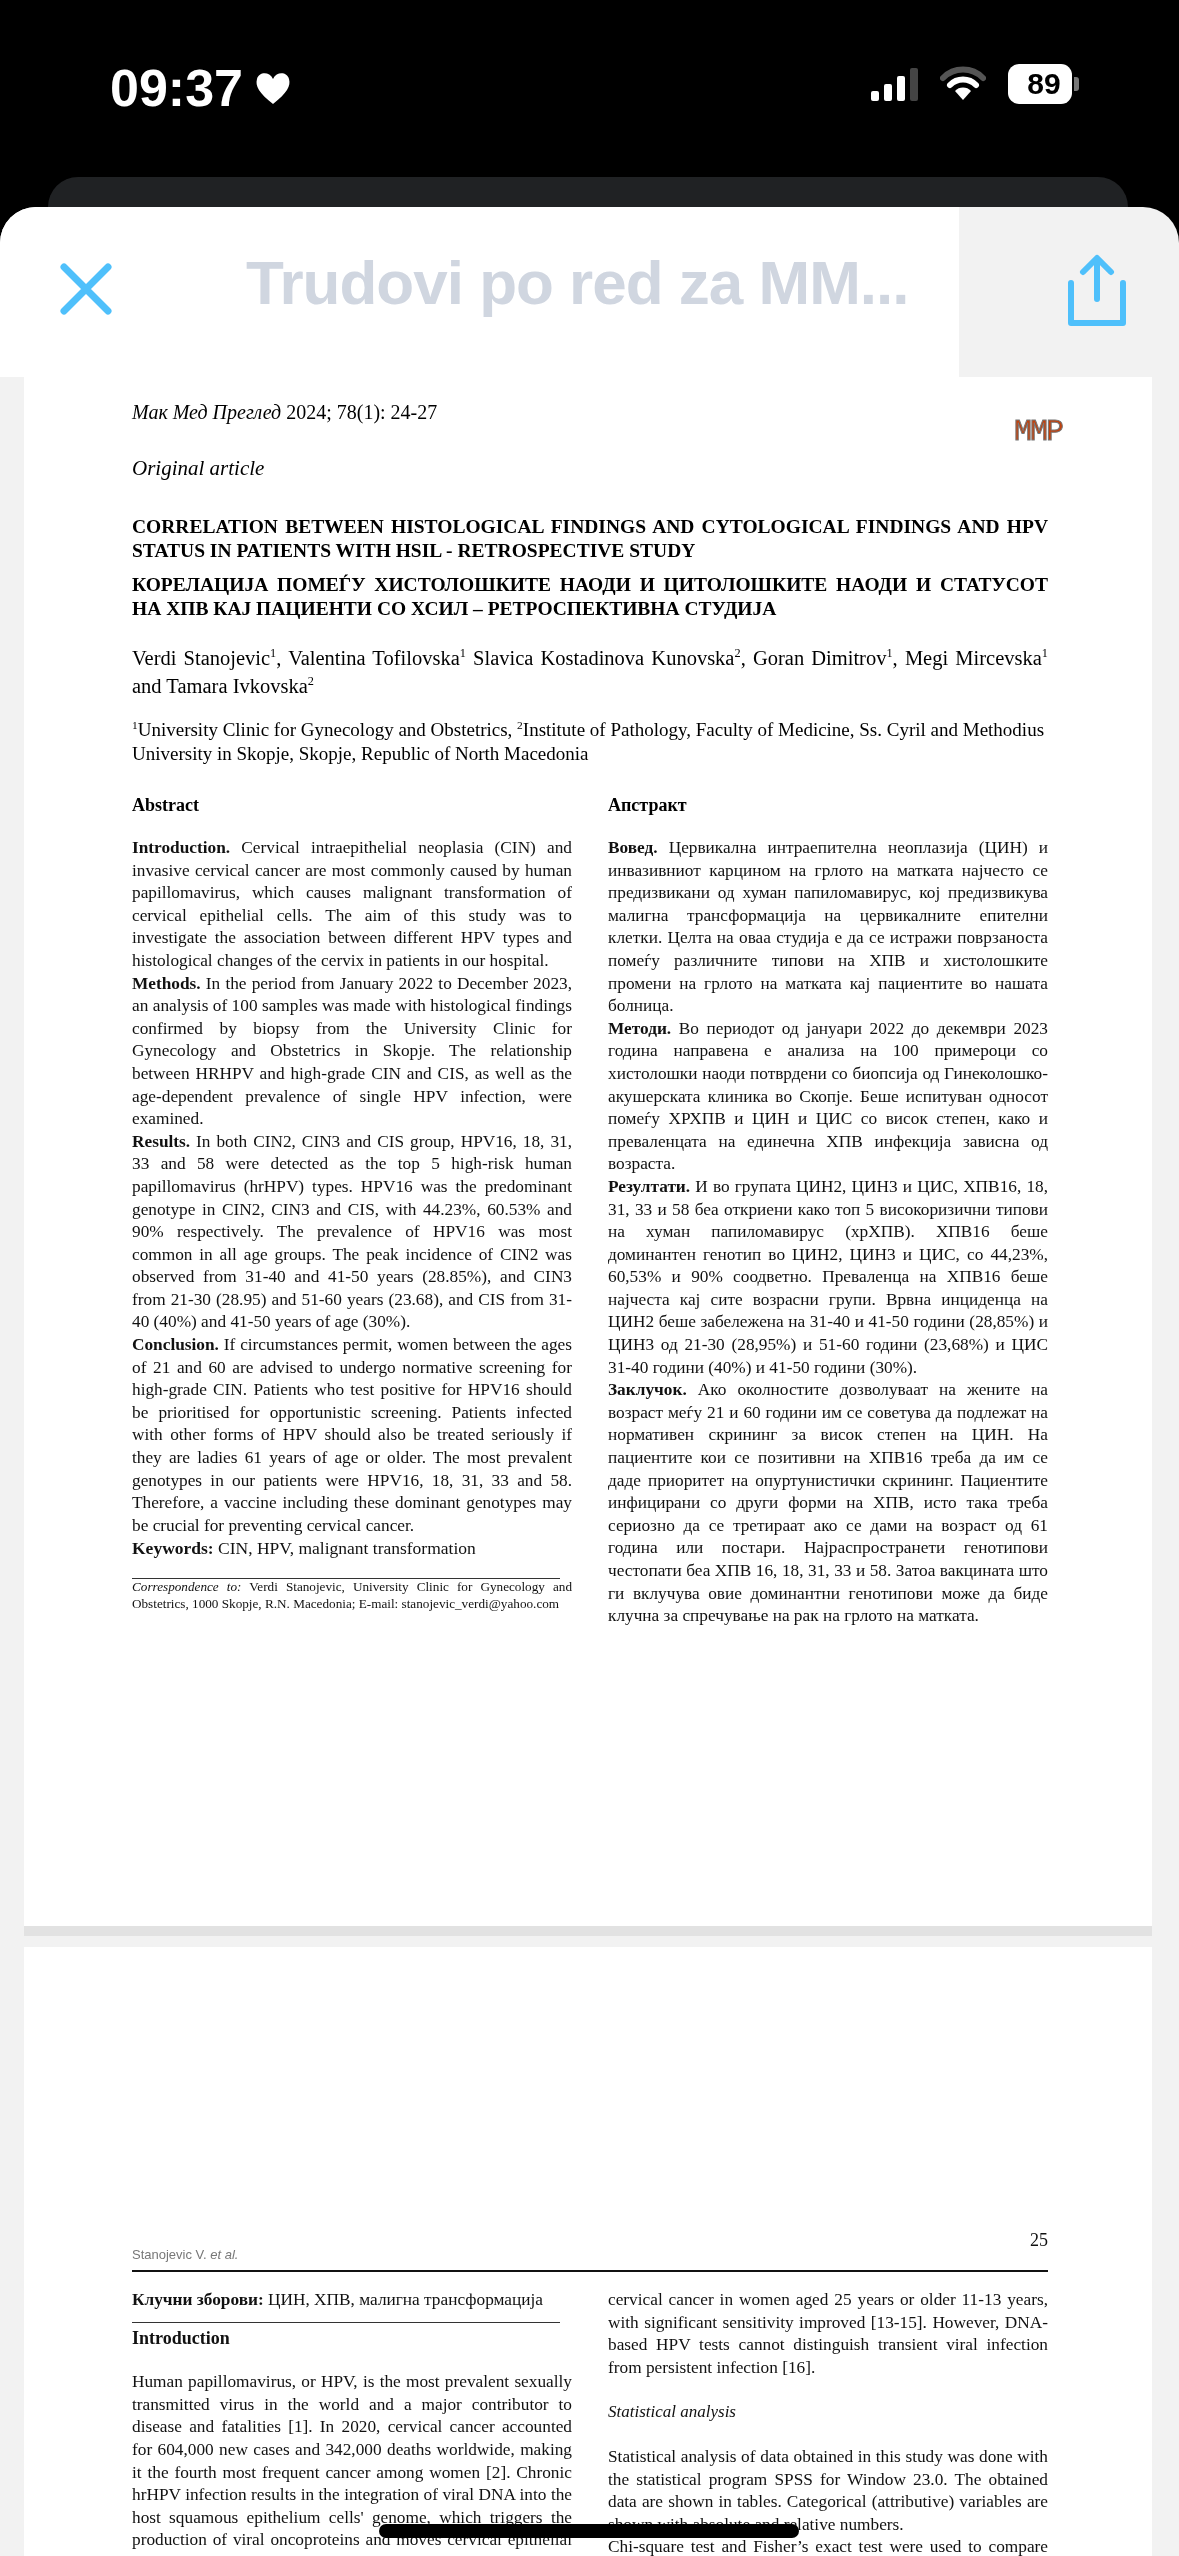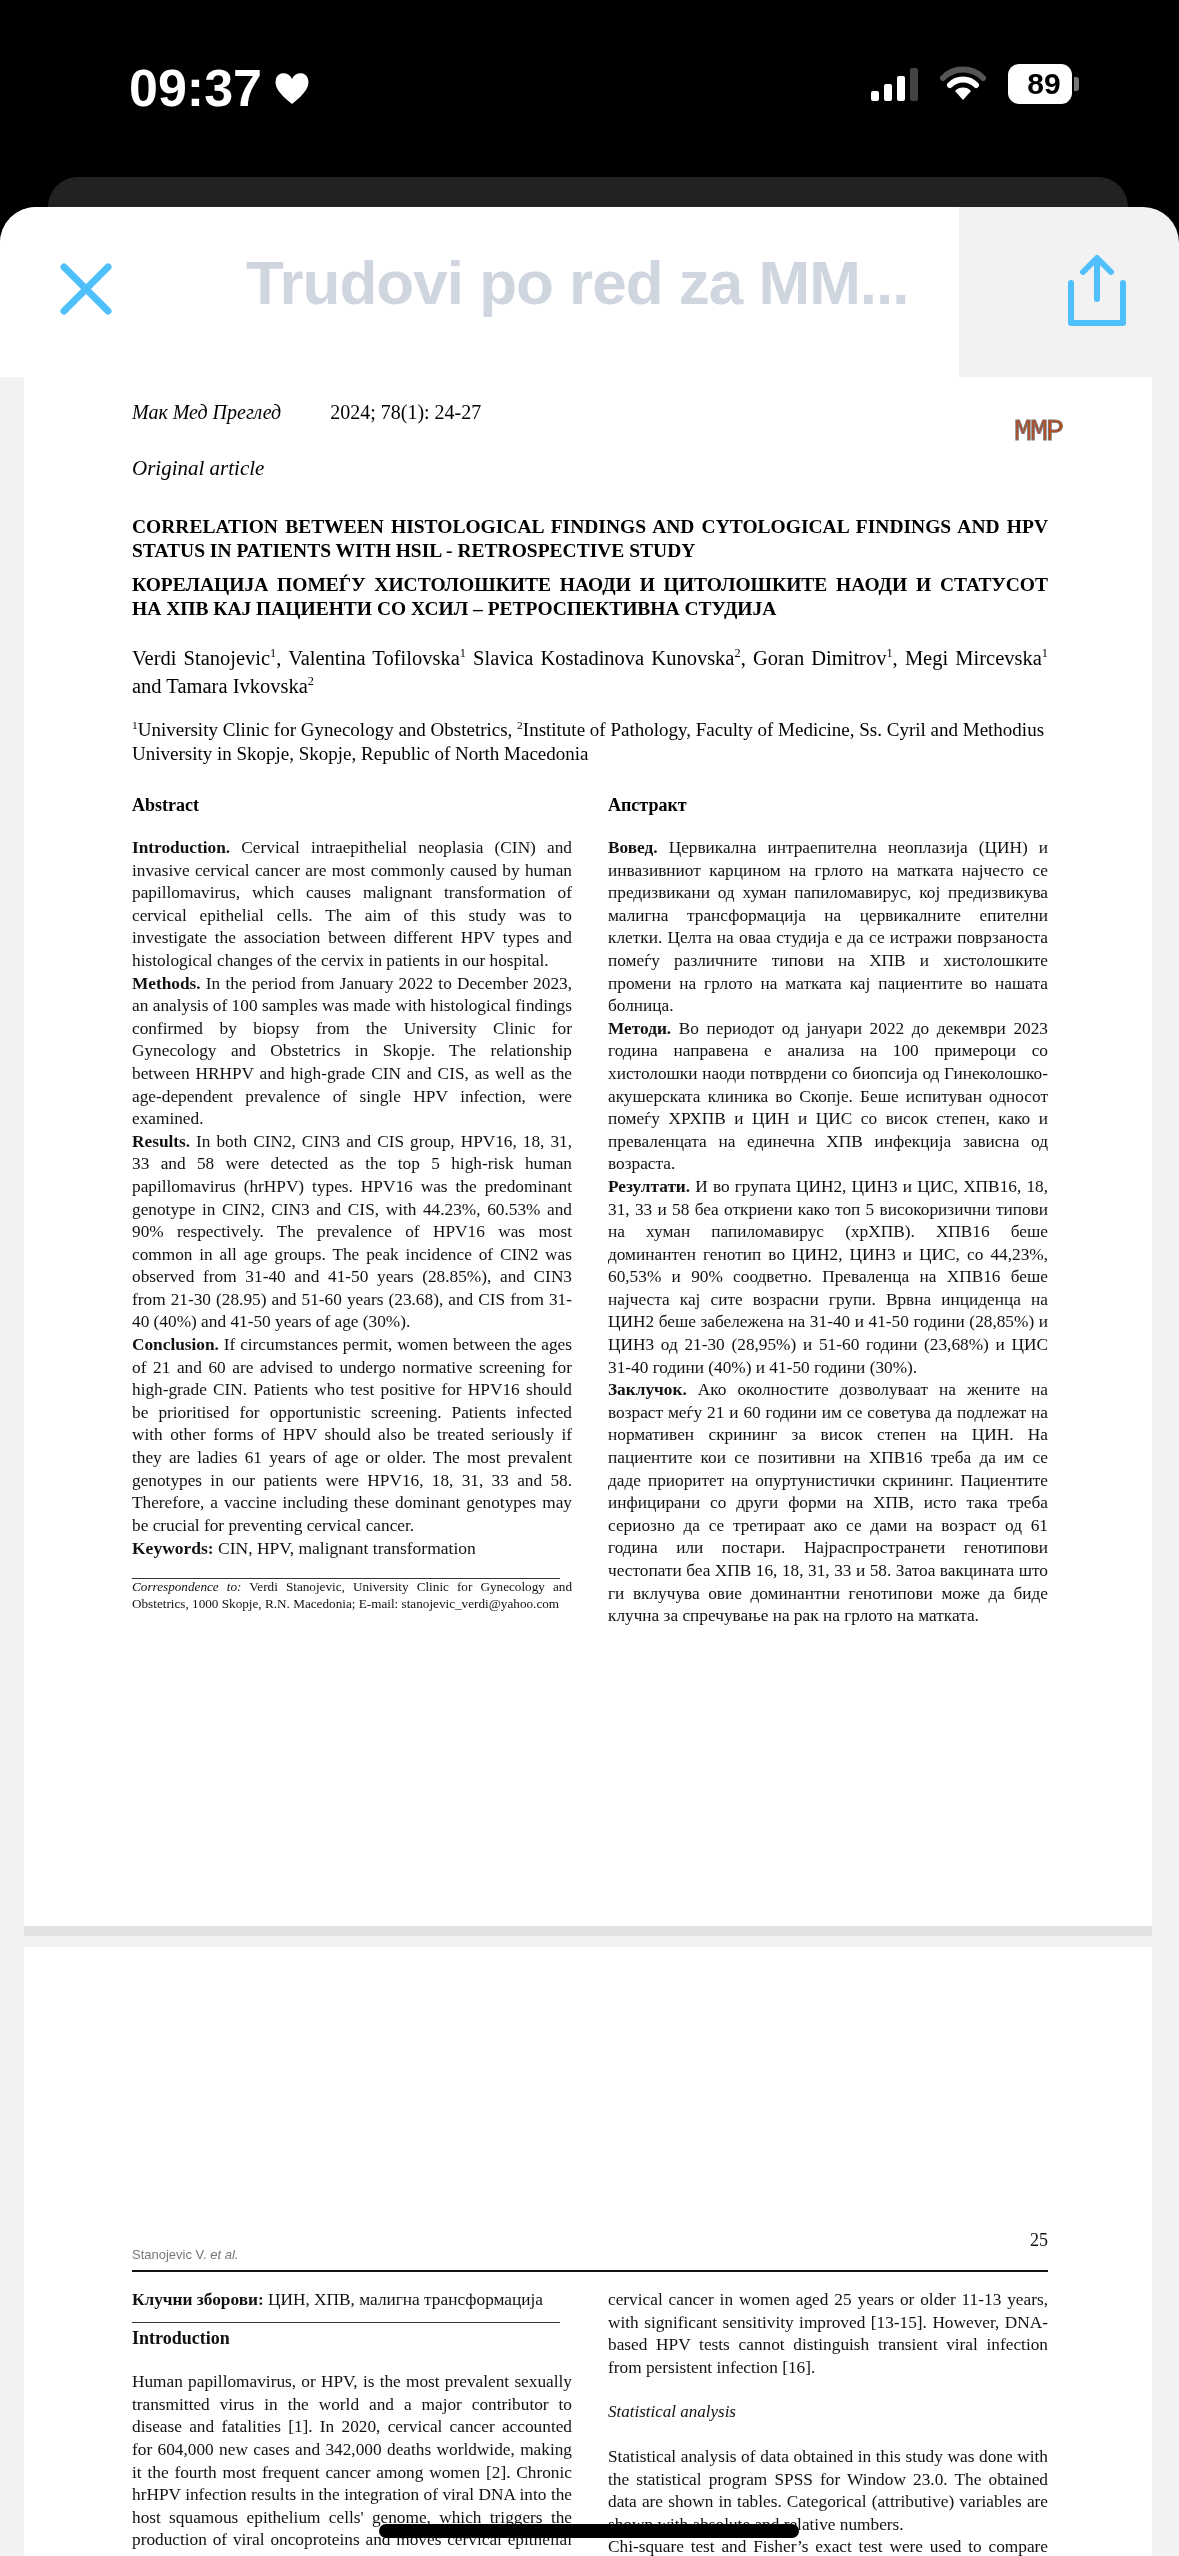--- a/index.html
+++ b/index.html
@@ -1,21 +1,21 @@
 <!DOCTYPE html>
 <html><head>
 <meta charset="utf-8">
 <style>
   * { box-sizing: border-box; margin: 0; padding: 0; }
   html, body { width: 1179px; height: 2556px; overflow: hidden; background: #000; }
   body { position: relative; font-family: "Liberation Serif", serif; }
 
   
   .status-bar { position: absolute; left: 0; top: 0; width: 1179px; height: 170px; background: #000; color: #fff; }
-  .status-time { position: absolute; left: 110px; top: 58px; font-family: "Liberation Sans", sans-serif; font-weight: 700; font-size: 52px; letter-spacing: 0px; display: flex; align-items: center; gap: 10px; margin-left: 19px; }
+  .status-time { position: absolute; left: 110px; top: 58px; font-family: "Liberation Sans", sans-serif; font-weight: 700; font-size: 52px; letter-spacing: 0px; display: flex; align-items: center; gap: 10px; }
   .heart-icon { width: 40px; height: 40px; display: inline-block; }
   .status-right { position: absolute; right: 100px; top: 64px; display: flex; align-items: center; gap: 22px; }
   .signal-icon { display: flex; align-items: flex-end; gap: 5px; height: 34px; }
   .signal-icon span { display: block; width: 8px; background: #fff; border-radius: 2px; }
   .signal-icon span.dim { background: #444; }
   .battery { display: flex; align-items: center; }
   .battery-body { width: 64px; height: 40px; border-radius: 11px; background: #fff; color: #000; font-family: "Liberation Sans", sans-serif; font-weight: 700; font-size: 30px; display: flex; align-items: center; justify-content: center; padding-left: 8px; }
   .battery-nub { width: 5px; height: 14px; background: #777; border-radius: 0 3px 3px 0; margin-left: 2px; }
 
   
@@ -27,21 +27,21 @@
   .close-btn { position: absolute; left: 56px; top: 52px; width: 60px; height: 60px; cursor: pointer; }
   .nav-title { position: absolute; left: 246px; top: 40px; font-family: "Liberation Sans", sans-serif; font-weight: 700; font-size: 62px; color: #d0d6e0; white-space: nowrap; letter-spacing: -1px; }
   .share-btn { position: absolute; left: 1066px; top: 46px; width: 62px; height: 76px; cursor: pointer; }
 
   
   .pdf-page { position: absolute; left: 24px; width: 1128px; background: #fff; }
   .page1 { top: 170px; height: 1549px; }
   .page-gap { position: absolute; left: 24px; top: 1719px; width: 1128px; height: 10px; background: #e2e2e2; }
   .page2 { top: 1740px; height: 620px; }
   .journal-ref { position: absolute; left: 108px; top: 24px; font-size: 20px; font-style: italic; }
-  .journal-ref .nums { font-style: normal; padding-left: 44px; }
+  .journal-ref .nums { font-style: normal; }
   .logo-mmp { position: absolute; right: 90px; top: 38px; font-family: "Liberation Mono", monospace; font-size: 30px; color: #c2410c; -webkit-text-stroke: 1px #777; letter-spacing: -2px; }
   .article-type { position: absolute; left: 108px; top: 79px; font-size: 21px; font-style: italic; }
   .title-en, .title-mk { position: absolute; left: 108px; width: 916px; font-weight: 700; font-size: 19.5px; line-height: 24px; text-align: justify; text-align-last: left; }
   .title-en { top: 138px; }
   .title-mk { top: 196px; }
   .authors { position: absolute; left: 108px; top: 267px; width: 916px; font-size: 20.5px; line-height: 28px; text-align: justify; }
   .affil { position: absolute; left: 108px; top: 341px; width: 916px; font-size: 19px; line-height: 24px; }
   sup { font-size: 0.6em; vertical-align: super; line-height: 0; }
 
   .col { position: absolute; width: 440px; font-size: 17.3px; line-height: 22.6px; text-align: justify; color: #111; }

